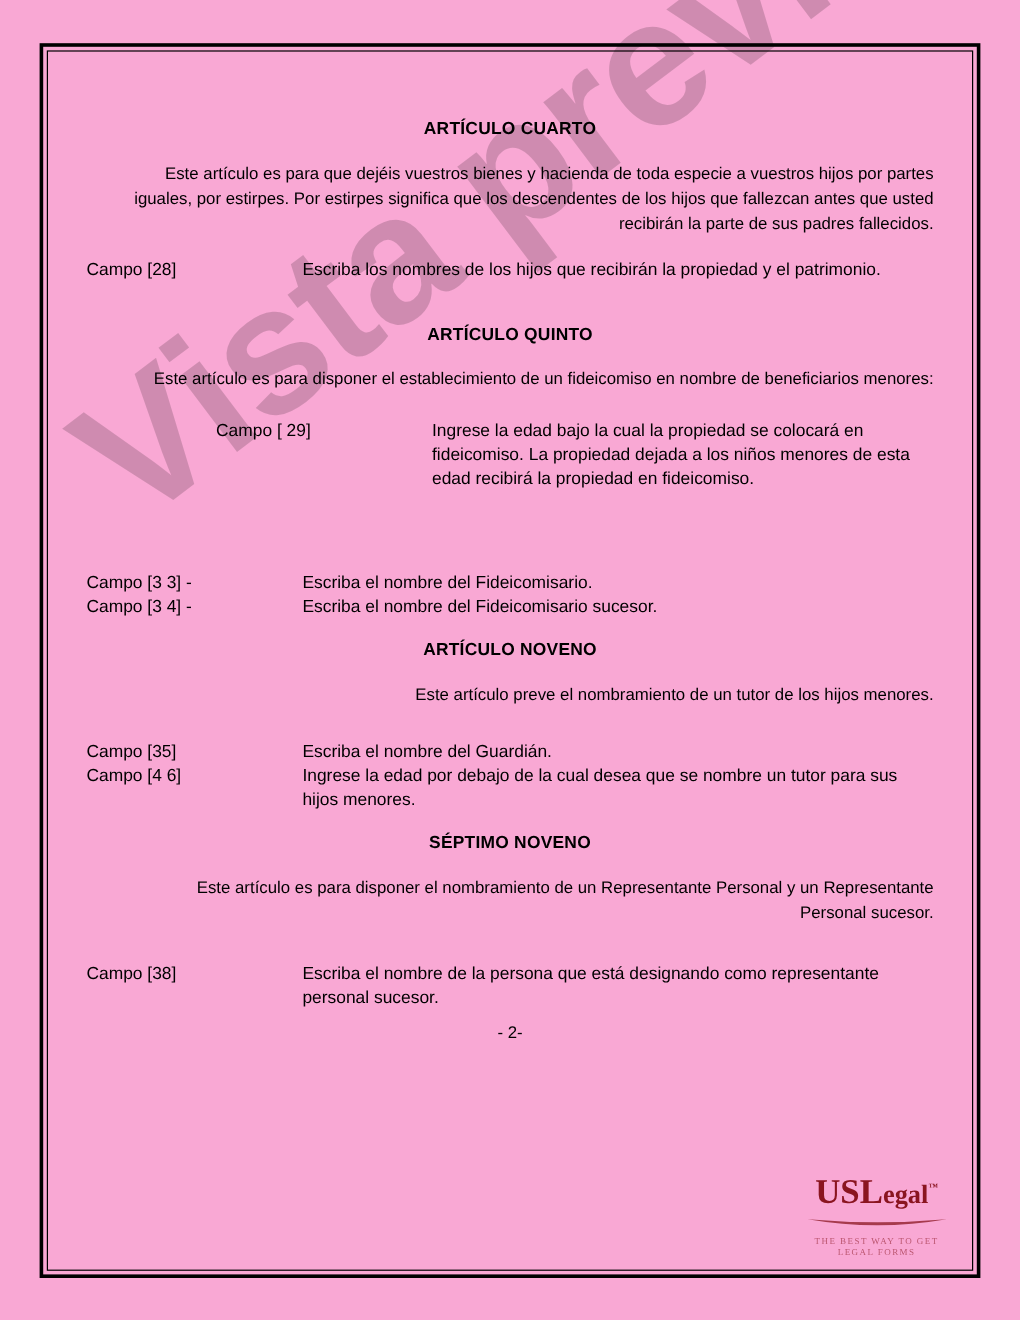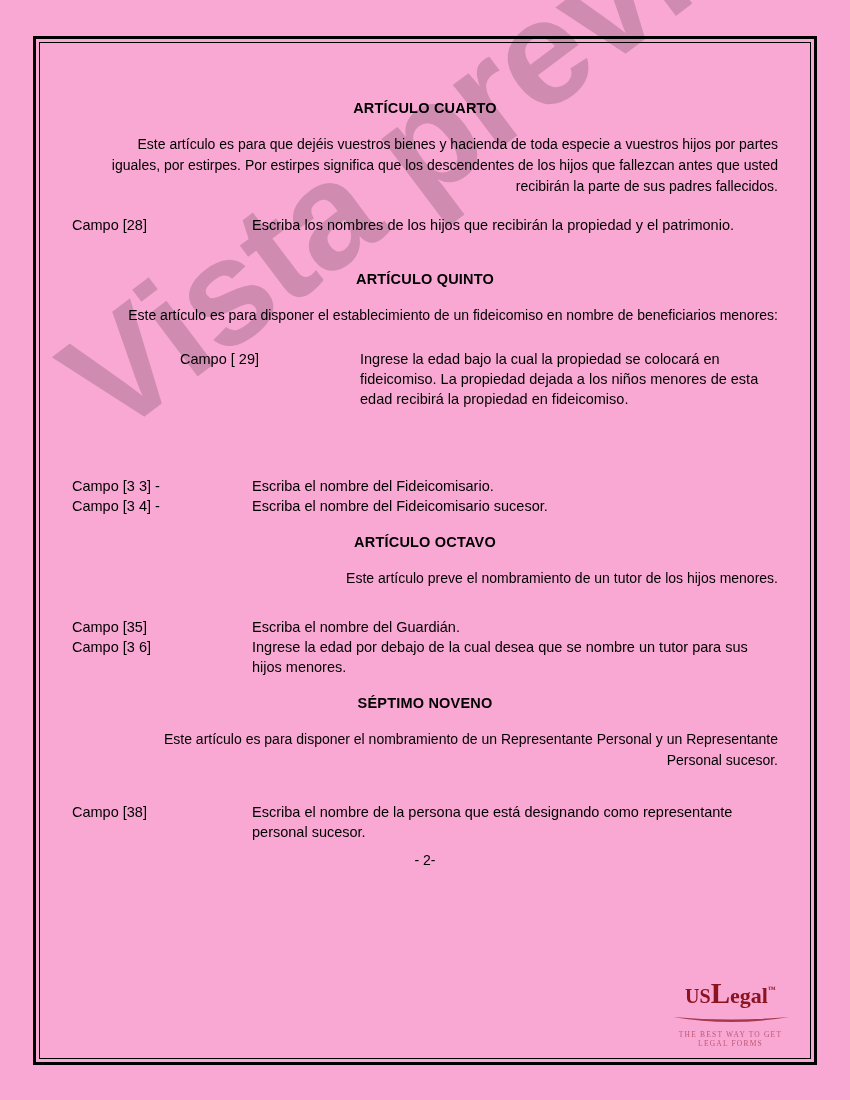--- a/index.html
+++ b/index.html
@@ -128,21 +128,21 @@
     color: #8a1520;
   }
   .logo-main {
     font-family: "Liberation Serif", serif;
     font-size: 29px;
     font-weight: bold;
     letter-spacing: 0px;
     line-height: 30px;
     white-space: nowrap;
   }
-  .logo-main .us { font-size: 20px; }
+  .logo-main .us { font-size: 29px; }
   .logo-main .legal-l { font-size: 29px; }
   .logo-main .legal-rest { font-size: 22px; }
   .logo-tm {
     font-size: 8px;
     vertical-align: super;
   }
   .logo-sub {
     font-family: "Liberation Serif", serif;
     font-size: 7.5px;
     letter-spacing: 1.2px;
@@ -209,33 +209,33 @@
       </tr>
       <tr>
         <td class="fname">Campo [3 4] -</td>
         <td class="fdesc">Escriba el nombre del Fideicomisario sucesor.</td>
       </tr>
     </tbody>
       </table>
 
     <div class="spacer-md"></div>
 
-    <h2 class="art">ARTÍCULO OCTAVO</h2>
+    <h2 class="art">ARTÍCULO NOVENO</h2>
     <div class="spacer-md"></div>
     <p class="para"><span>Este artículo preve el nombramiento de un tutor de los hijos menores.</span></p>
     <div class="spacer-md"></div>
     <div class="spacer-sm"></div>
     <table class="fields">
       <tbody>
           <tr>
         <td class="fname">Campo [35]</td>
         <td class="fdesc">Escriba el nombre del Guardián.</td>
       </tr>
       <tr>
-        <td class="fname">Campo [3 6]</td>
+        <td class="fname">Campo [4 6]</td>
         <td class="fdesc">Ingrese la edad por debajo de la cual desea que se nombre un tutor para sus hijos menores.</td>
       </tr>
     </tbody>
       </table>
 
     <div class="spacer-md"></div>
 
     <h2 class="art">SÉPTIMO NOVENO</h2>
     <div class="spacer-md"></div>
     <p class="para"><span class="indent"></span><span>Este artículo es para disponer el nombramiento de un Representante Personal y un Representante Personal sucesor.</span></p>

